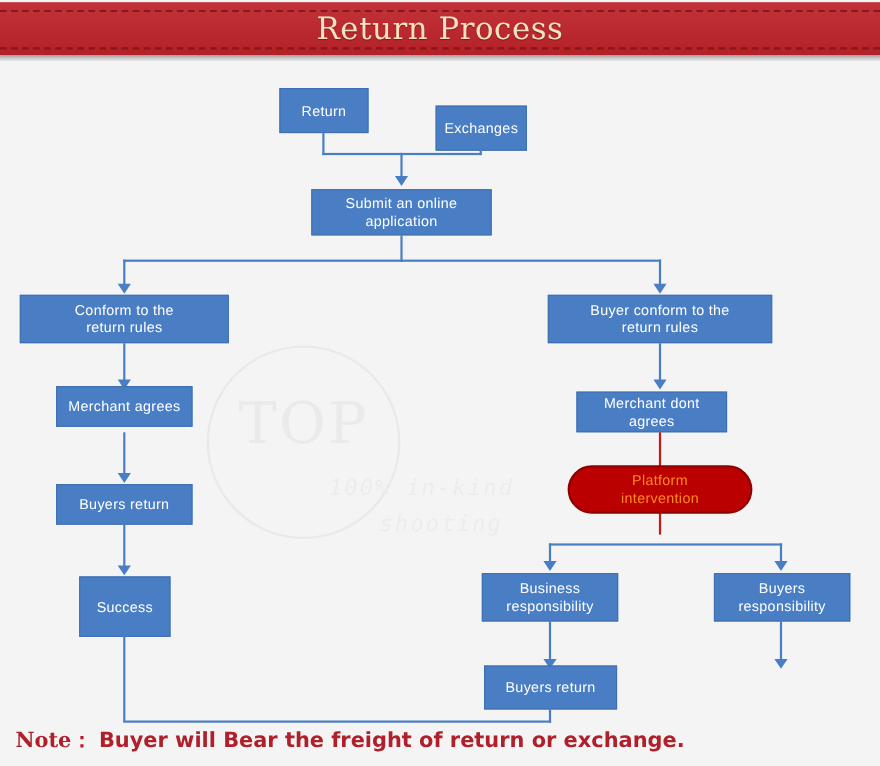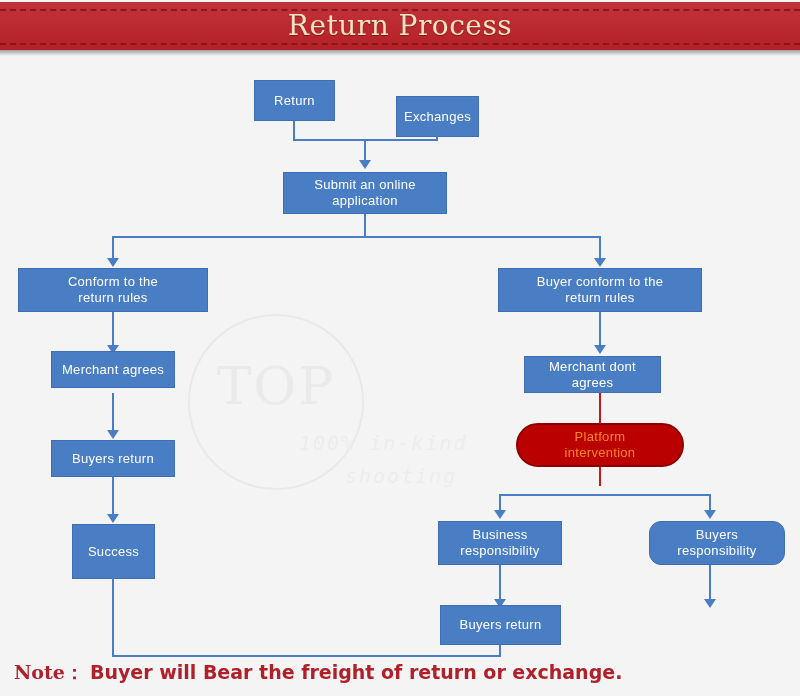--- a/index.html
+++ b/index.html
@@ -243,21 +243,21 @@
 
     <div class="ln" style="left:499px;top:494px;width:212px;height:2px;"></div>
     <div class="ln" style="left:499px;top:494px;width:2px;height:20px;"></div>
     <div class="ln" style="left:709px;top:494px;width:2px;height:20px;"></div>
     <div class="arrow down" style="left:494px;top:510px;"></div>
     <div class="arrow down" style="left:704px;top:510px;"></div>
 
     <div class="node" style="left:72px;top:524px;width:83px;height:55px;">Success</div>
     <div class="node" style="left:438px;top:521px;width:124px;height:44px;">Business
 responsibility</div>
-    <div class="node" style="left:649px;top:521px;width:136px;height:44px;border-radius:12px;">Buyers
+    <div class="node" style="left:649px;top:521px;width:124px;height:44px;">Buyers
 responsibility</div>
 
     <div class="ln" style="left:499px;top:565px;width:2px;height:38px;"></div>
     <div class="arrow down" style="left:494px;top:599px;"></div>
 
     <div class="ln" style="left:709px;top:565px;width:2px;height:38px;"></div>
     <div class="arrow down" style="left:704px;top:599px;"></div>
 
     <div class="node" style="left:440px;top:605px;width:121px;height:40px;">Buyers return</div>
 

